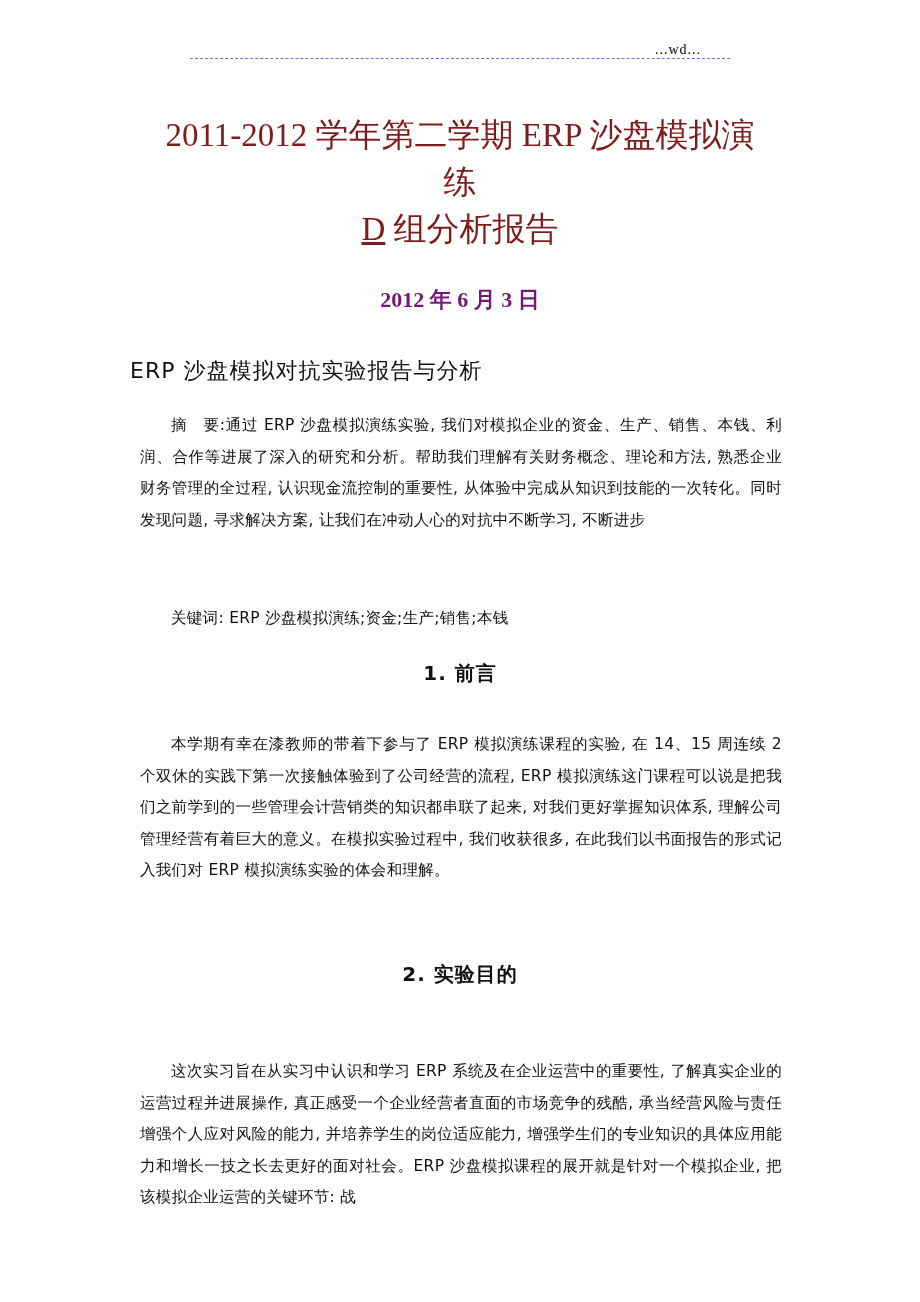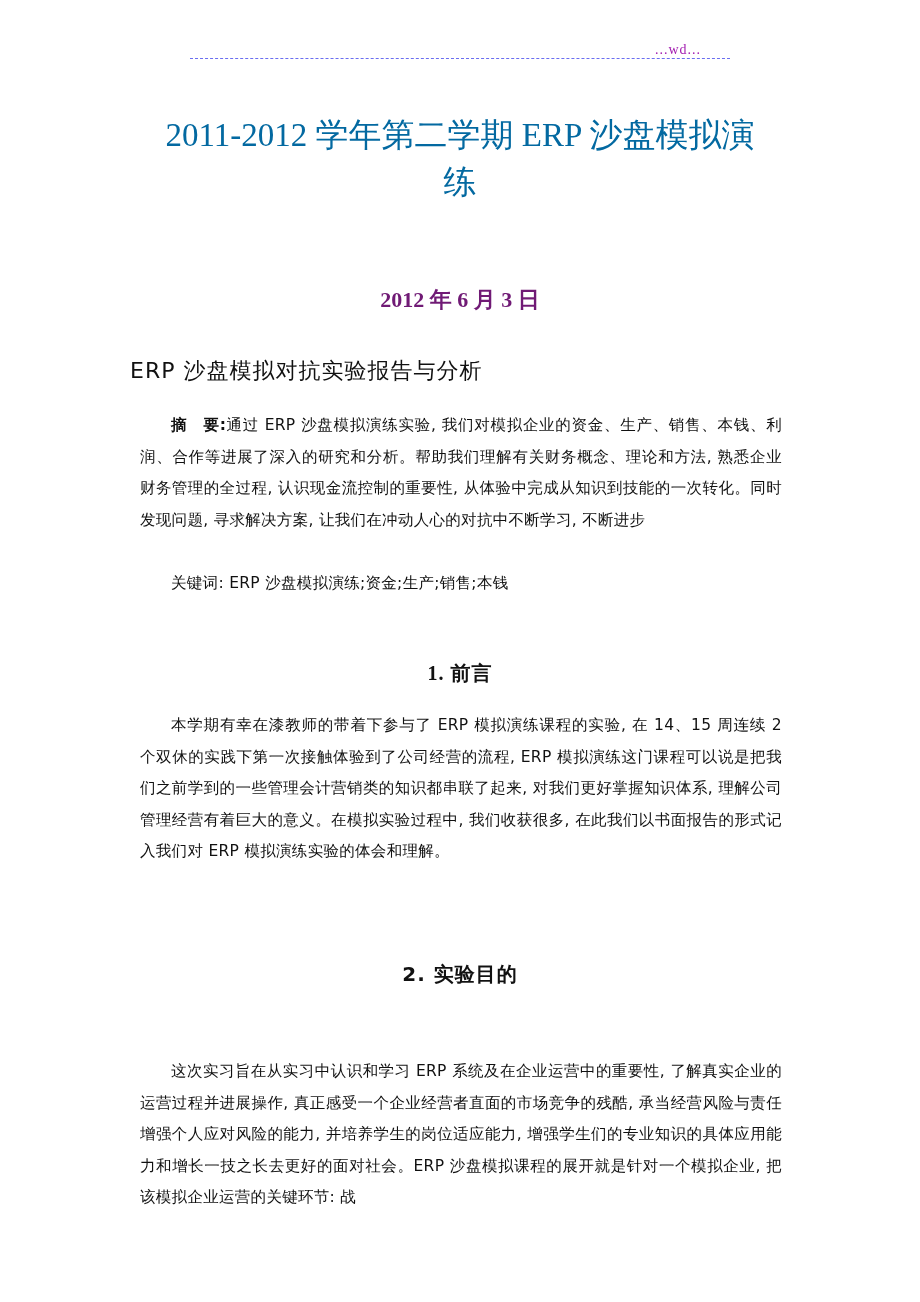--- a/index.html
+++ b/index.html
@@ -3,69 +3,70 @@
   <meta charset="utf-8">
   <style>
     html, body { margin: 0; padding: 0; background: #ffffff; }
     body { width: 920px; height: 1302px; position: relative; overflow: hidden; color: #111; }
     .header-line {
       position: absolute; left: 190px; top: 58px; width: 540px; height: 0;
       border-top: 1.5px dashed #6a6ef0;
     }
     .header-mark {
       position: absolute; left: 655px; top: 42px;
-      font-family: "Liberation Serif", serif; font-size: 14px; color: #a21caf; letter-spacing: 1px;
+      font-family: "Liberation Serif", serif; font-size: 14px; color: #000000; letter-spacing: 1px;
     }
     .title {
       position: absolute; left: 130px; top: 112px; width: 660px; text-align: center;
-      font-family: "Liberation Serif", serif; font-size: 33px; line-height: 47px; color: #0369a1;
+      font-family: "Liberation Serif", serif; font-size: 33px; line-height: 47px; color: #7f1d1d;
     }
     .title .u { text-decoration: underline; }
     .date {
       position: absolute; left: 130px; top: 285px; width: 660px; text-align: center;
       font-family: "Liberation Serif", serif; font-weight: bold; font-size: 22px; color: #701a75;
     }
     .subtitle {
       position: absolute; left: 130px; top: 356px; width: 660px; 
       font-family: "DejaVu Sans", sans-serif; font-size: 22px; letter-spacing: 1px; color: #111;
     }
     .para {
       position: absolute; left: 140px; width: 642px;
       font-family: "DejaVu Sans", sans-serif; font-size: 15.5px; line-height: 31.5px;
       text-align: justify; color: #111; letter-spacing: 0.3px;
     }
     .indent { text-indent: 2em; }
-    .bold-label { font-weight: bold; }
+    .bold-label { font-weight: normal; }
     .heading {
       position: absolute; left: 130px; width: 660px; text-align: center;
       font-family: "DejaVu Sans", sans-serif; font-weight: bold; font-size: 20px; color: #111; letter-spacing: 1px;
     }
   </style>
 </head>
 <body>
 
 <div class="header-line"></div>
 <div class="header-mark">...wd...</div>
 
 <div class="title">
   <div>2011-2012 学年第二学期 ERP 沙盘模拟演</div>
   <div>练</div>
+  <div><span class="u">D</span><span> 组分析报告</span></div>
 </div>
 
 <div class="date">2012 年 6 月 3 日</div>
 
 <div class="subtitle">ERP 沙盘模拟对抗实验报告与分析</div>
 
 <div class="para indent" style="top: 410px;">
   <span class="bold-label">摘　要:</span><span>通过 ERP 沙盘模拟演练实验, 我们对模拟企业的资金、生产、销售、本钱、利润、合作等进展了深入的研究和分析。帮助我们理解有关财务概念、理论和方法, 熟悉企业财务管理的全过程, 认识现金流控制的重要性, 从体验中完成从知识到技能的一次转化。同时发现问题, 寻求解决方案, 让我们在冲动人心的对抗中不断学习, 不断进步</span>
 </div>
 
-<div class="para indent" style="top: 568px;">
+<div class="para indent" style="top: 603px;">
   <span>关键词:</span><span> ERP 沙盘模拟演练;资金;生产;销售;本钱</span>
 </div>
 
-<div class="heading" style="top: 660px; font-family: Liberation Serif, serif;">1. 前言</div>
+<div class="heading" style="top: 660px;">1. 前言</div>
 
-<div class="para indent" style="top: 710px;">本学期有幸在漆教师的带着下参与了 ERP 模拟演练课程的实验, 在 14、15 周连续 2 个双休的实践下第一次接触体验到了公司经营的流程, ERP 模拟演练这门课程可以说是把我们之前学到的一些管理会计营销类的知识都串联了起来, 对我们更好掌握知识体系, 理解公司管理经营有着巨大的意义。在模拟实验过程中, 我们收获很多, 在此我们以书面报告的形式记入我们对 ERP 模拟演练实验的体会和理解。</div>
+<div class="para indent" style="top: 729px;">本学期有幸在漆教师的带着下参与了 ERP 模拟演练课程的实验, 在 14、15 周连续 2 个双休的实践下第一次接触体验到了公司经营的流程, ERP 模拟演练这门课程可以说是把我们之前学到的一些管理会计营销类的知识都串联了起来, 对我们更好掌握知识体系, 理解公司管理经营有着巨大的意义。在模拟实验过程中, 我们收获很多, 在此我们以书面报告的形式记入我们对 ERP 模拟演练实验的体会和理解。</div>
 
 <div class="heading" style="top: 950px; margin-top: 11px;">2. 实验目的</div>
 
 <div class="para indent" style="top: 1056px;">这次实习旨在从实习中认识和学习 ERP 系统及在企业运营中的重要性, 了解真实企业的运营过程并进展操作, 真正感受一个企业经营者直面的市场竞争的残酷, 承当经营风险与责任增强个人应对风险的能力, 并培养学生的岗位适应能力, 增强学生们的专业知识的具体应用能力和增长一技之长去更好的面对社会。ERP 沙盘模拟课程的展开就是针对一个模拟企业, 把该模拟企业运营的关键环节: 战</div>
 
 </body></html>

